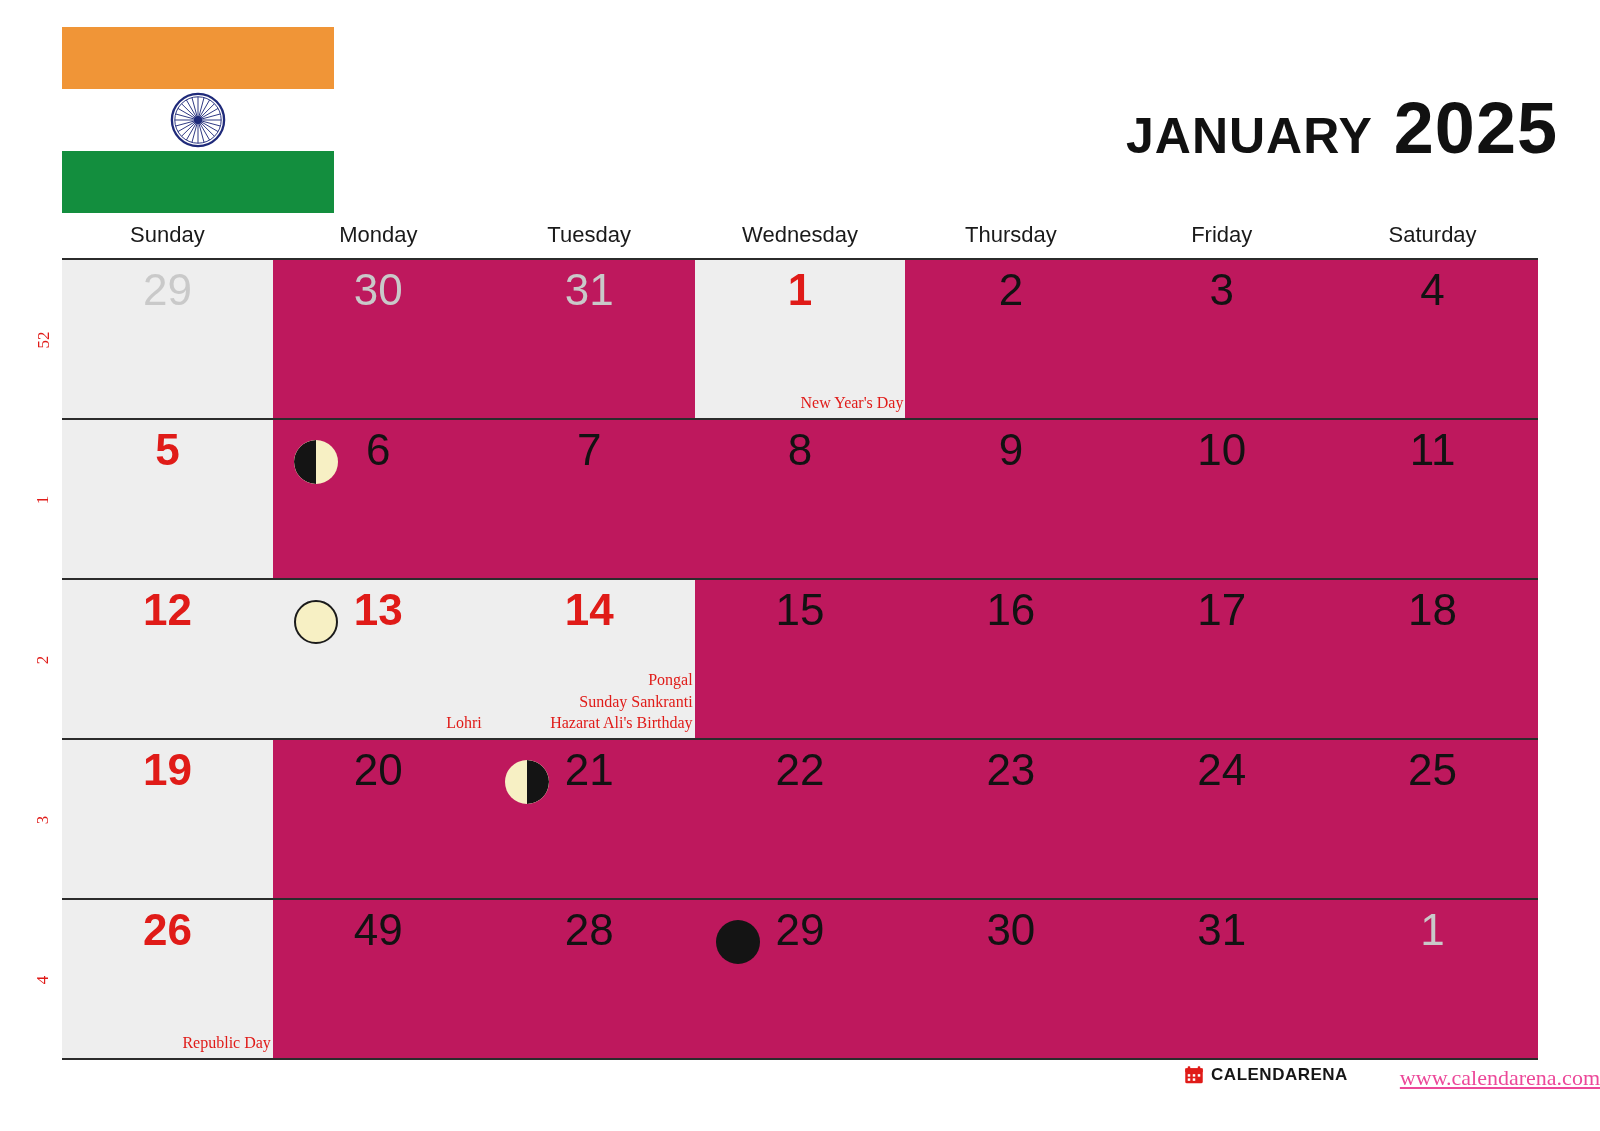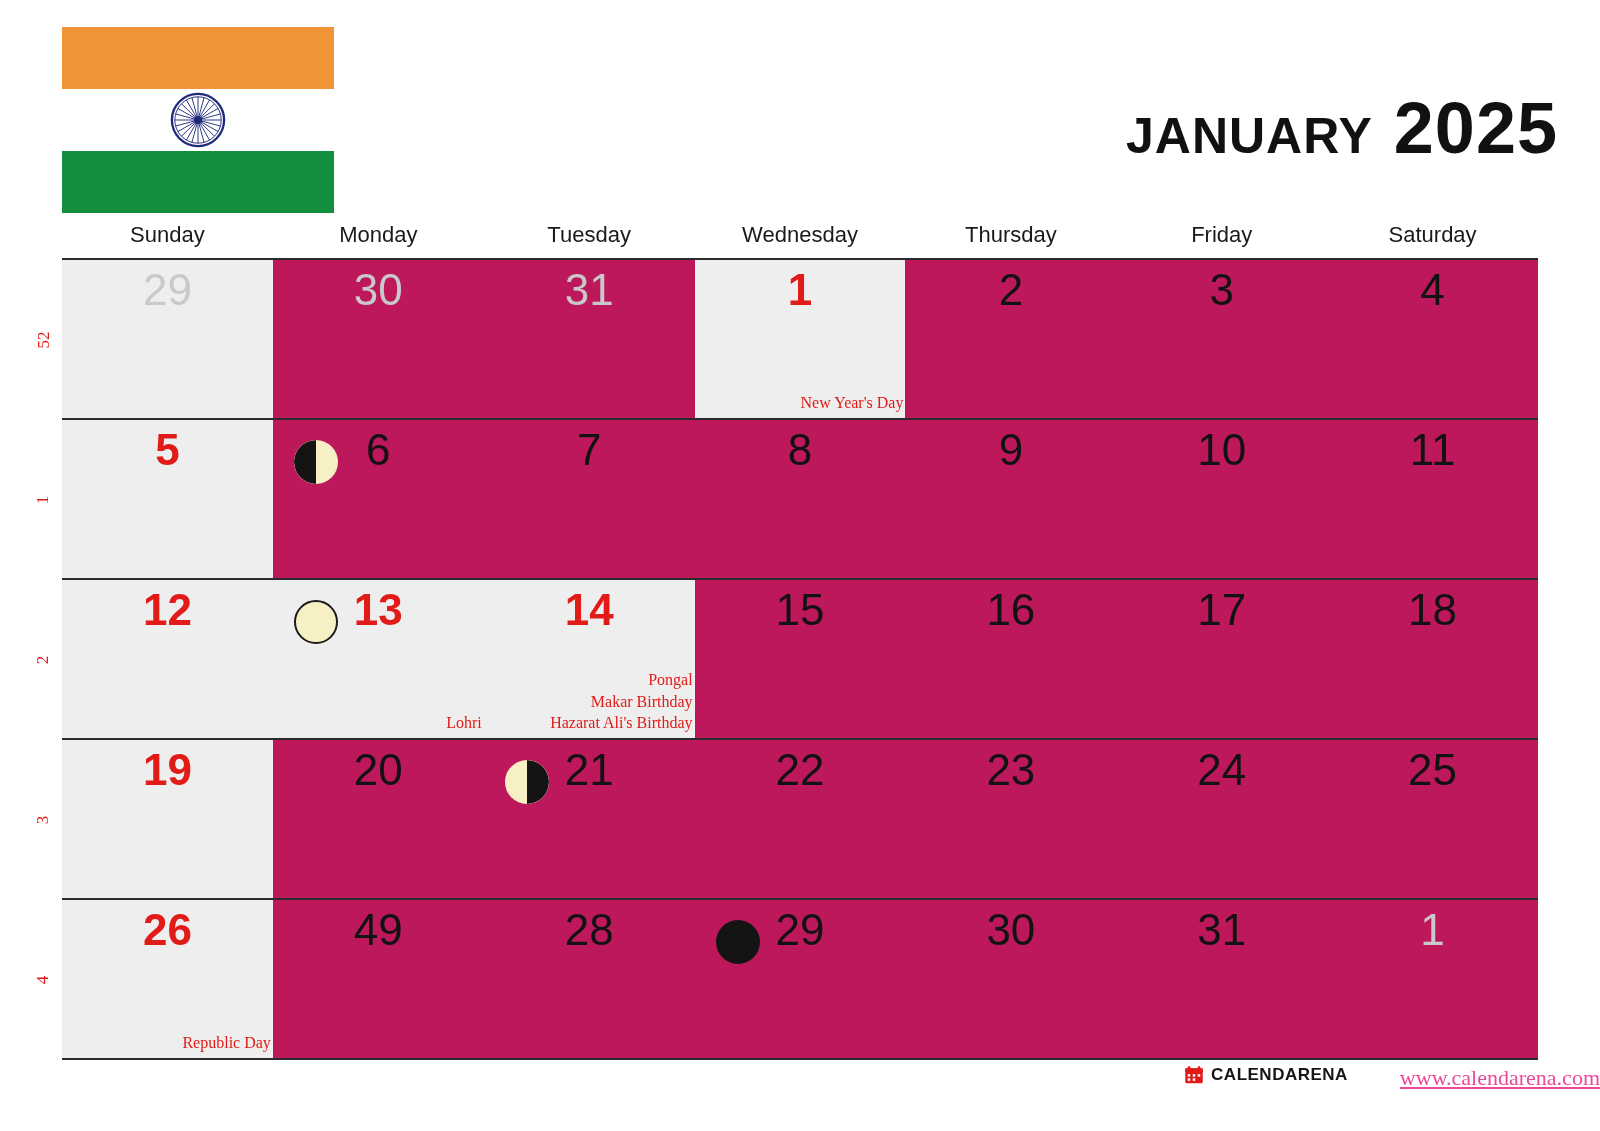--- a/index.html
+++ b/index.html
@@ -366,21 +366,21 @@
           <div class="moon full"></div>
           <div class="daynum red">13</div>
           <div class="holidays">
             <div>Lohri</div>
           </div>
         </div>
         <div class="daycell shaded">
           <div class="daynum red">14</div>
           <div class="holidays">
             <div>Pongal</div>
-            <div>Makar Birthday</div>
+            <div>Sunday Sankranti</div>
             <div>Hazarat Ali's Birthday</div>
           </div>
         </div>
         <div class="daycell">
           <div class="daynum">15</div>
         </div>
         <div class="daycell">
           <div class="daynum">16</div>
         </div>
         <div class="daycell">

